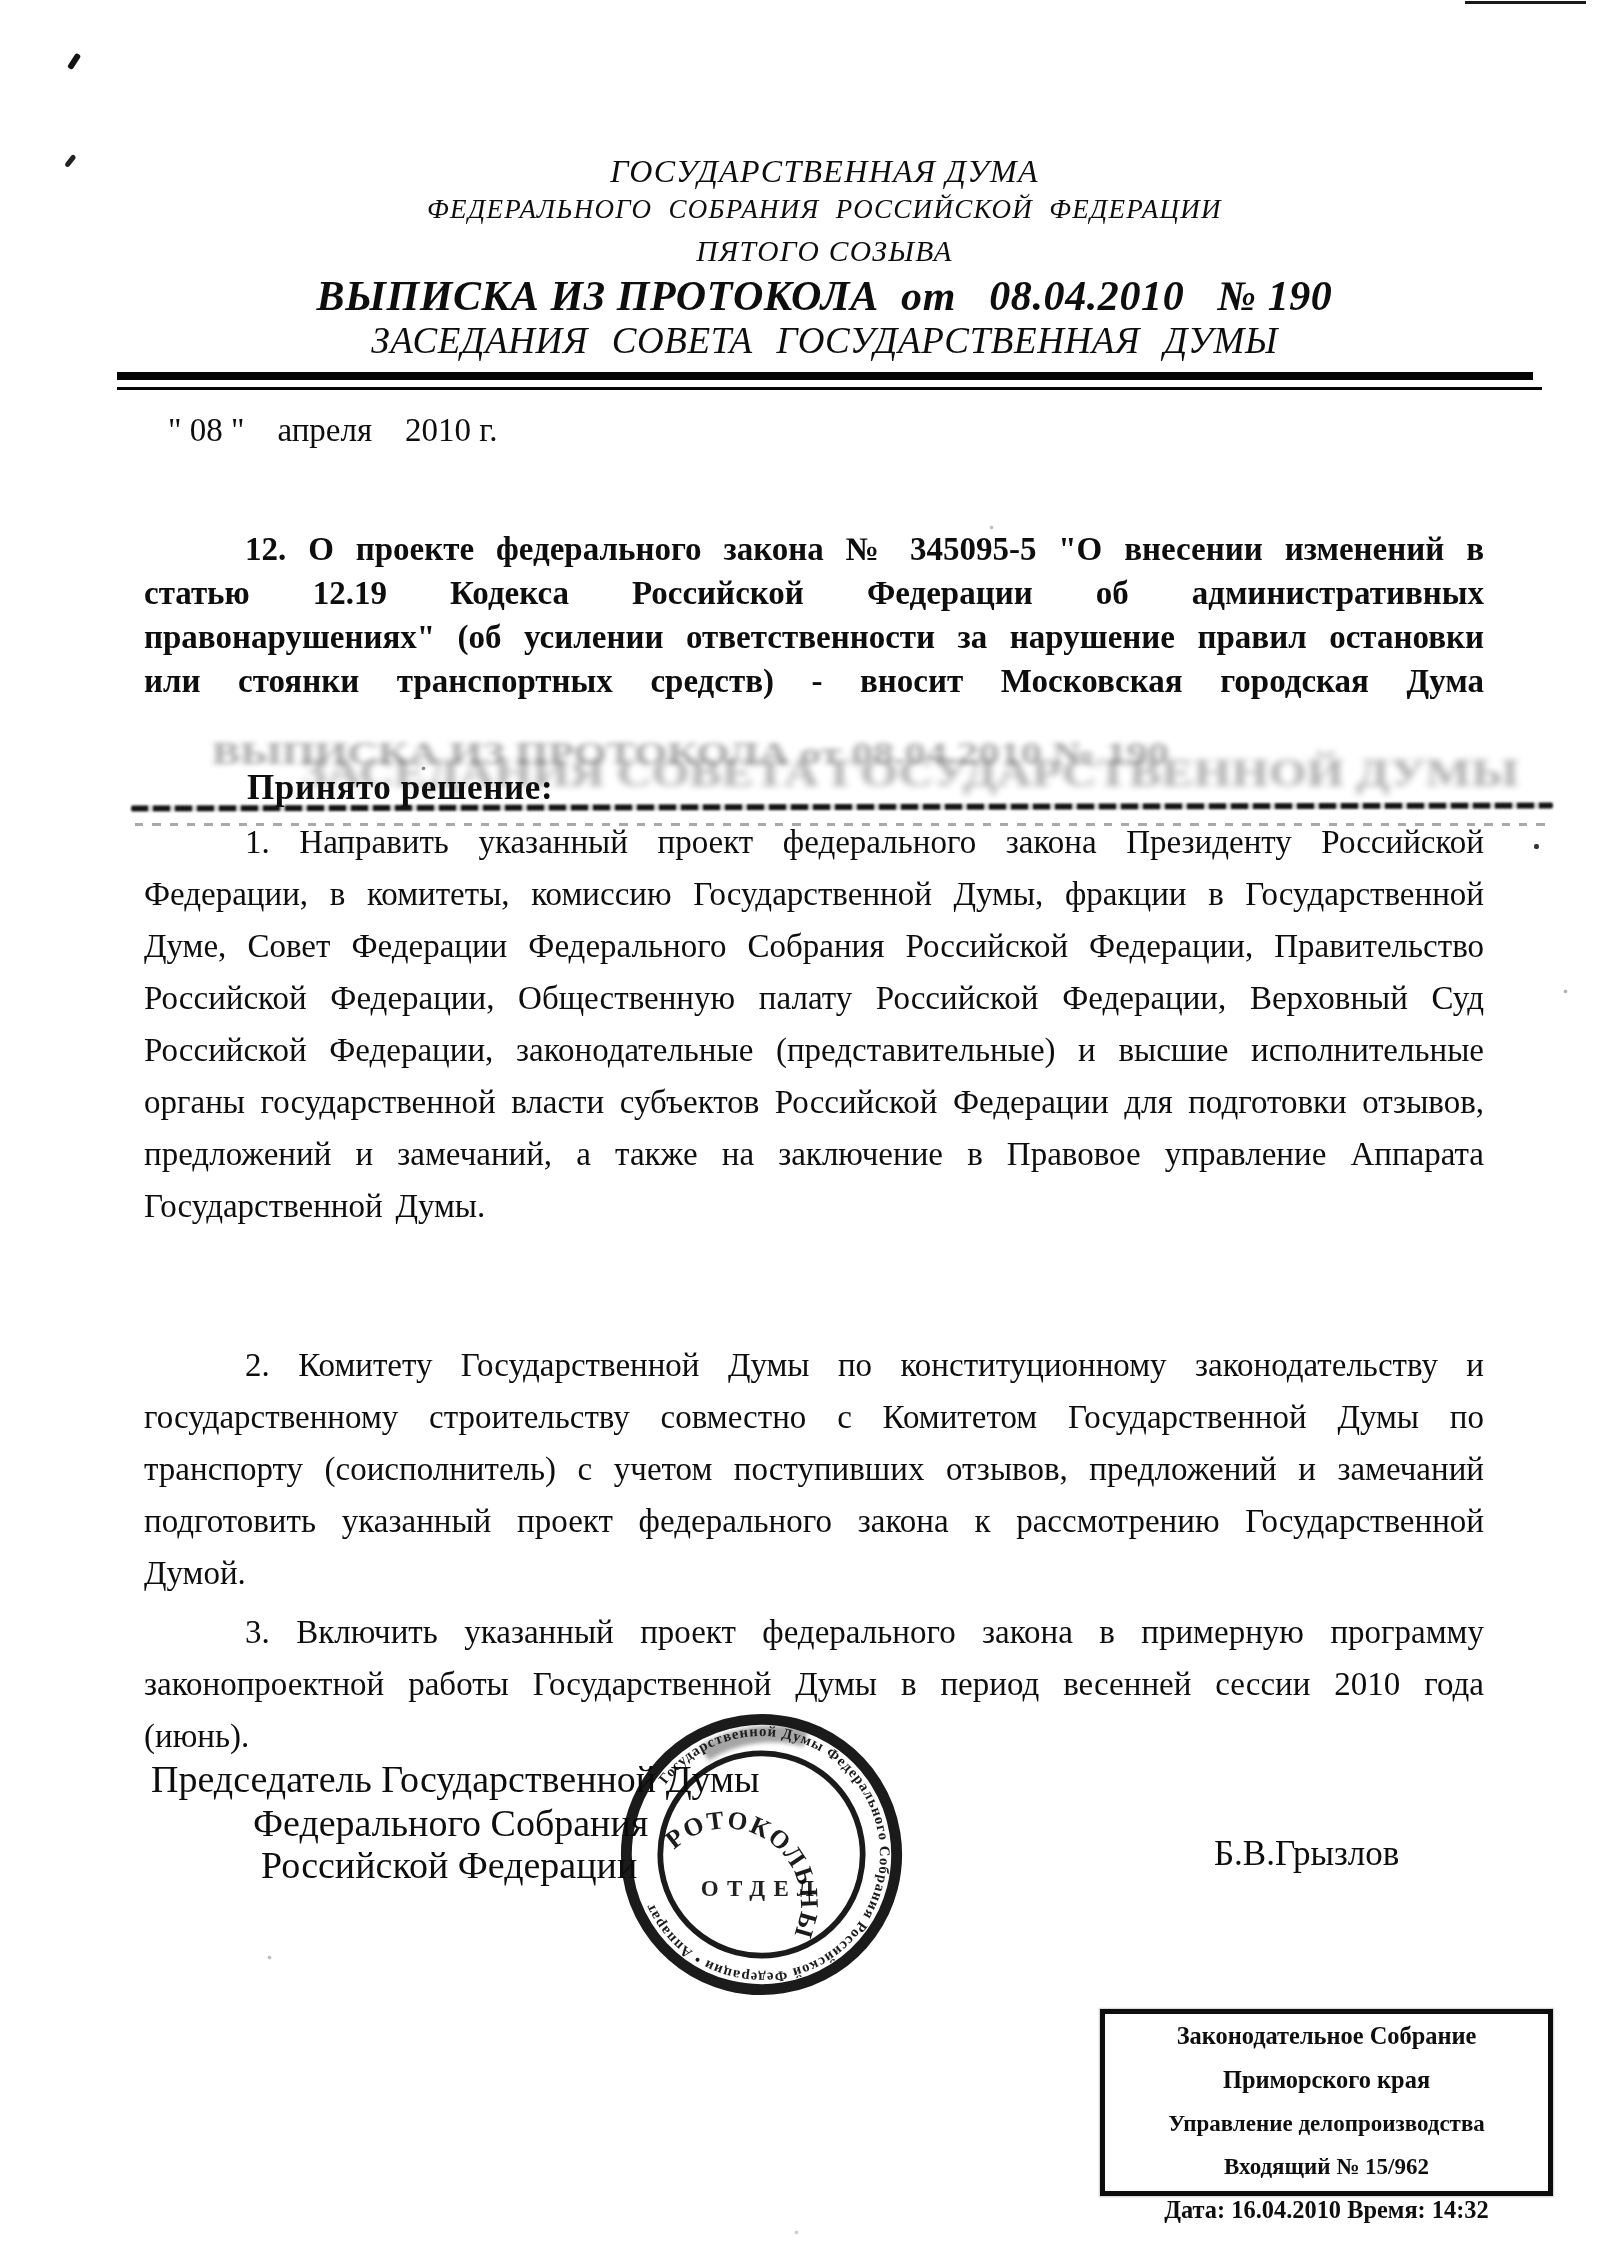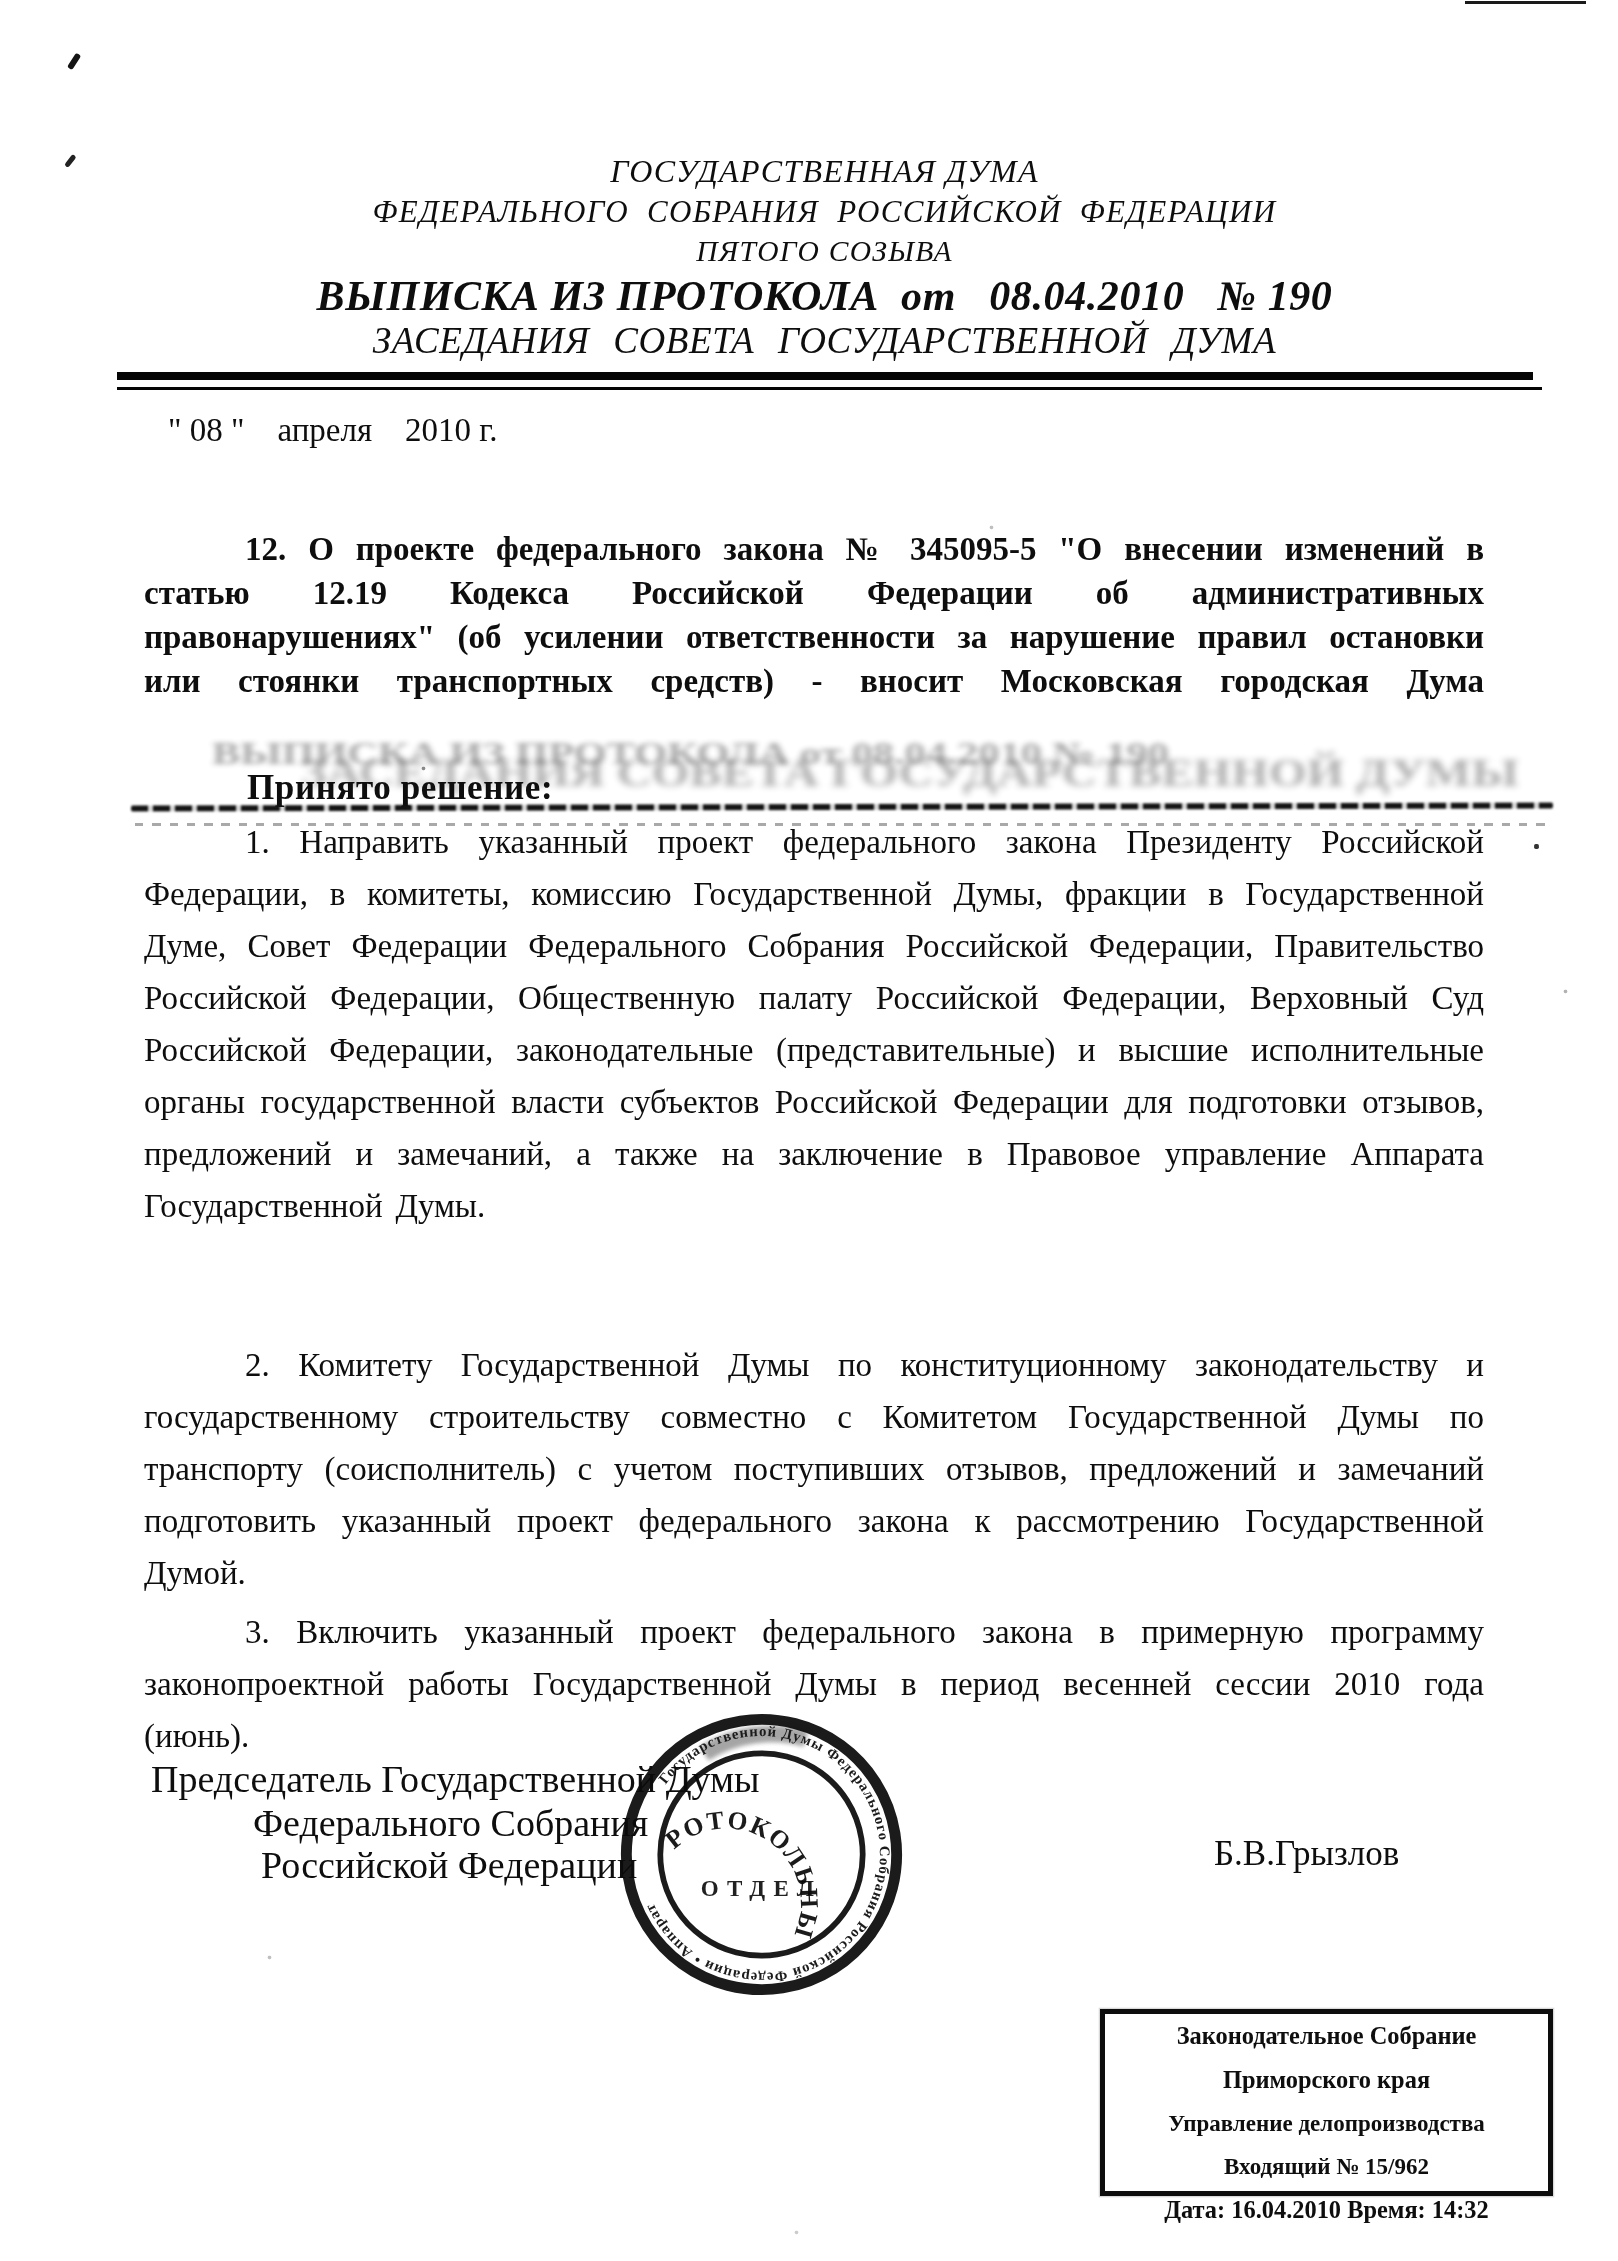--- a/index.html
+++ b/index.html
@@ -5,21 +5,21 @@
   html,body{margin:0;padding:0;background:#888;}
   #page{
     position:relative;width:1618px;height:2261px;background:#ffffff;
     font-family:"Liberation Serif","DejaVu Serif",serif;color:#0e0e0e;
     overflow:hidden;
   }
   .abs{position:absolute;}
   
   .hline{left:103px;width:1443px;text-align:center;white-space:pre;font-style:italic;}
   .org1{top:153px;font-size:32px;letter-spacing:1.3px;}
-  .org2{top:194px;font-size:31px;letter-spacing:1.3px;text-align:center;}
+  .org2{top:194px;font-size:27px;letter-spacing:1.3px;text-align:center;}
   .org3{top:235px;font-size:29.5px;letter-spacing:1.3px;}
   .title1{top:272px;font-size:42px;font-weight:bold;letter-spacing:0.6px;}
   .title2{top:319px;font-size:37px;letter-spacing:0.6px;word-spacing:14px;}
   .rule-thick{top:372px;left:117px;width:1416px;height:8.3px;background:#050505;}
   .rule-thin{top:387px;left:117px;width:1425px;height:2.6px;background:#050505;}
   
   .dateline{top:412px;left:168px;font-size:33px;white-space:pre;}
   
   .para{
     left:144px;width:1340px;font-size:33px;line-height:52px;
@@ -82,21 +82,21 @@
 
   <div class="abs topline"></div>
   <div class="abs tick1"></div>
   <div class="abs tick2"></div>
   <div class="abs specks"></div>
 
   <div class="abs hline org1">ГОСУДАРСТВЕННАЯ ДУМА</div>
   <div class="abs hline org2">ФЕДЕРАЛЬНОГО  СОБРАНИЯ  РОССИЙСКОЙ  ФЕДЕРАЦИИ</div>
   <div class="abs hline org3">ПЯТОГО СОЗЫВА</div>
   <div class="abs hline title1">ВЫПИСКА ИЗ ПРОТОКОЛА  от   08.04.2010   № 190</div>
-  <div class="abs hline title2">ЗАСЕДАНИЯ СОВЕТА ГОСУДАРСТВЕННОЙ ДУМА</div>
+  <div class="abs hline title2">ЗАСЕДАНИЯ СОВЕТА ГОСУДАРСТВЕННАЯ ДУМЫ</div>
   <div class="abs rule-thick"></div>
   <div class="abs rule-thin"></div>
 
   <div class="abs dateline">" 08 "    апреля    2010 г.</div>
 
   <div class="abs para p12">12. О проекте федерального закона № 345095-5 "О внесении изменений в статью 12.19 Кодекса Российской Федерации об административных правонарушениях" (об усилении ответственности за нарушение правил остановки или стоянки транспортных средств) - вносит Московская городская Дума</div>
 
   <div class="abs ghost ghost1">ВЫПИСКА ИЗ ПРОТОКОЛА  от  08.04.2010  № 190</div>
   <div class="abs ghost ghost2">ЗАСЕДАНИЯ СОВЕТА ГОСУДАРСТВЕННОЙ ДУМЫ</div>
 

